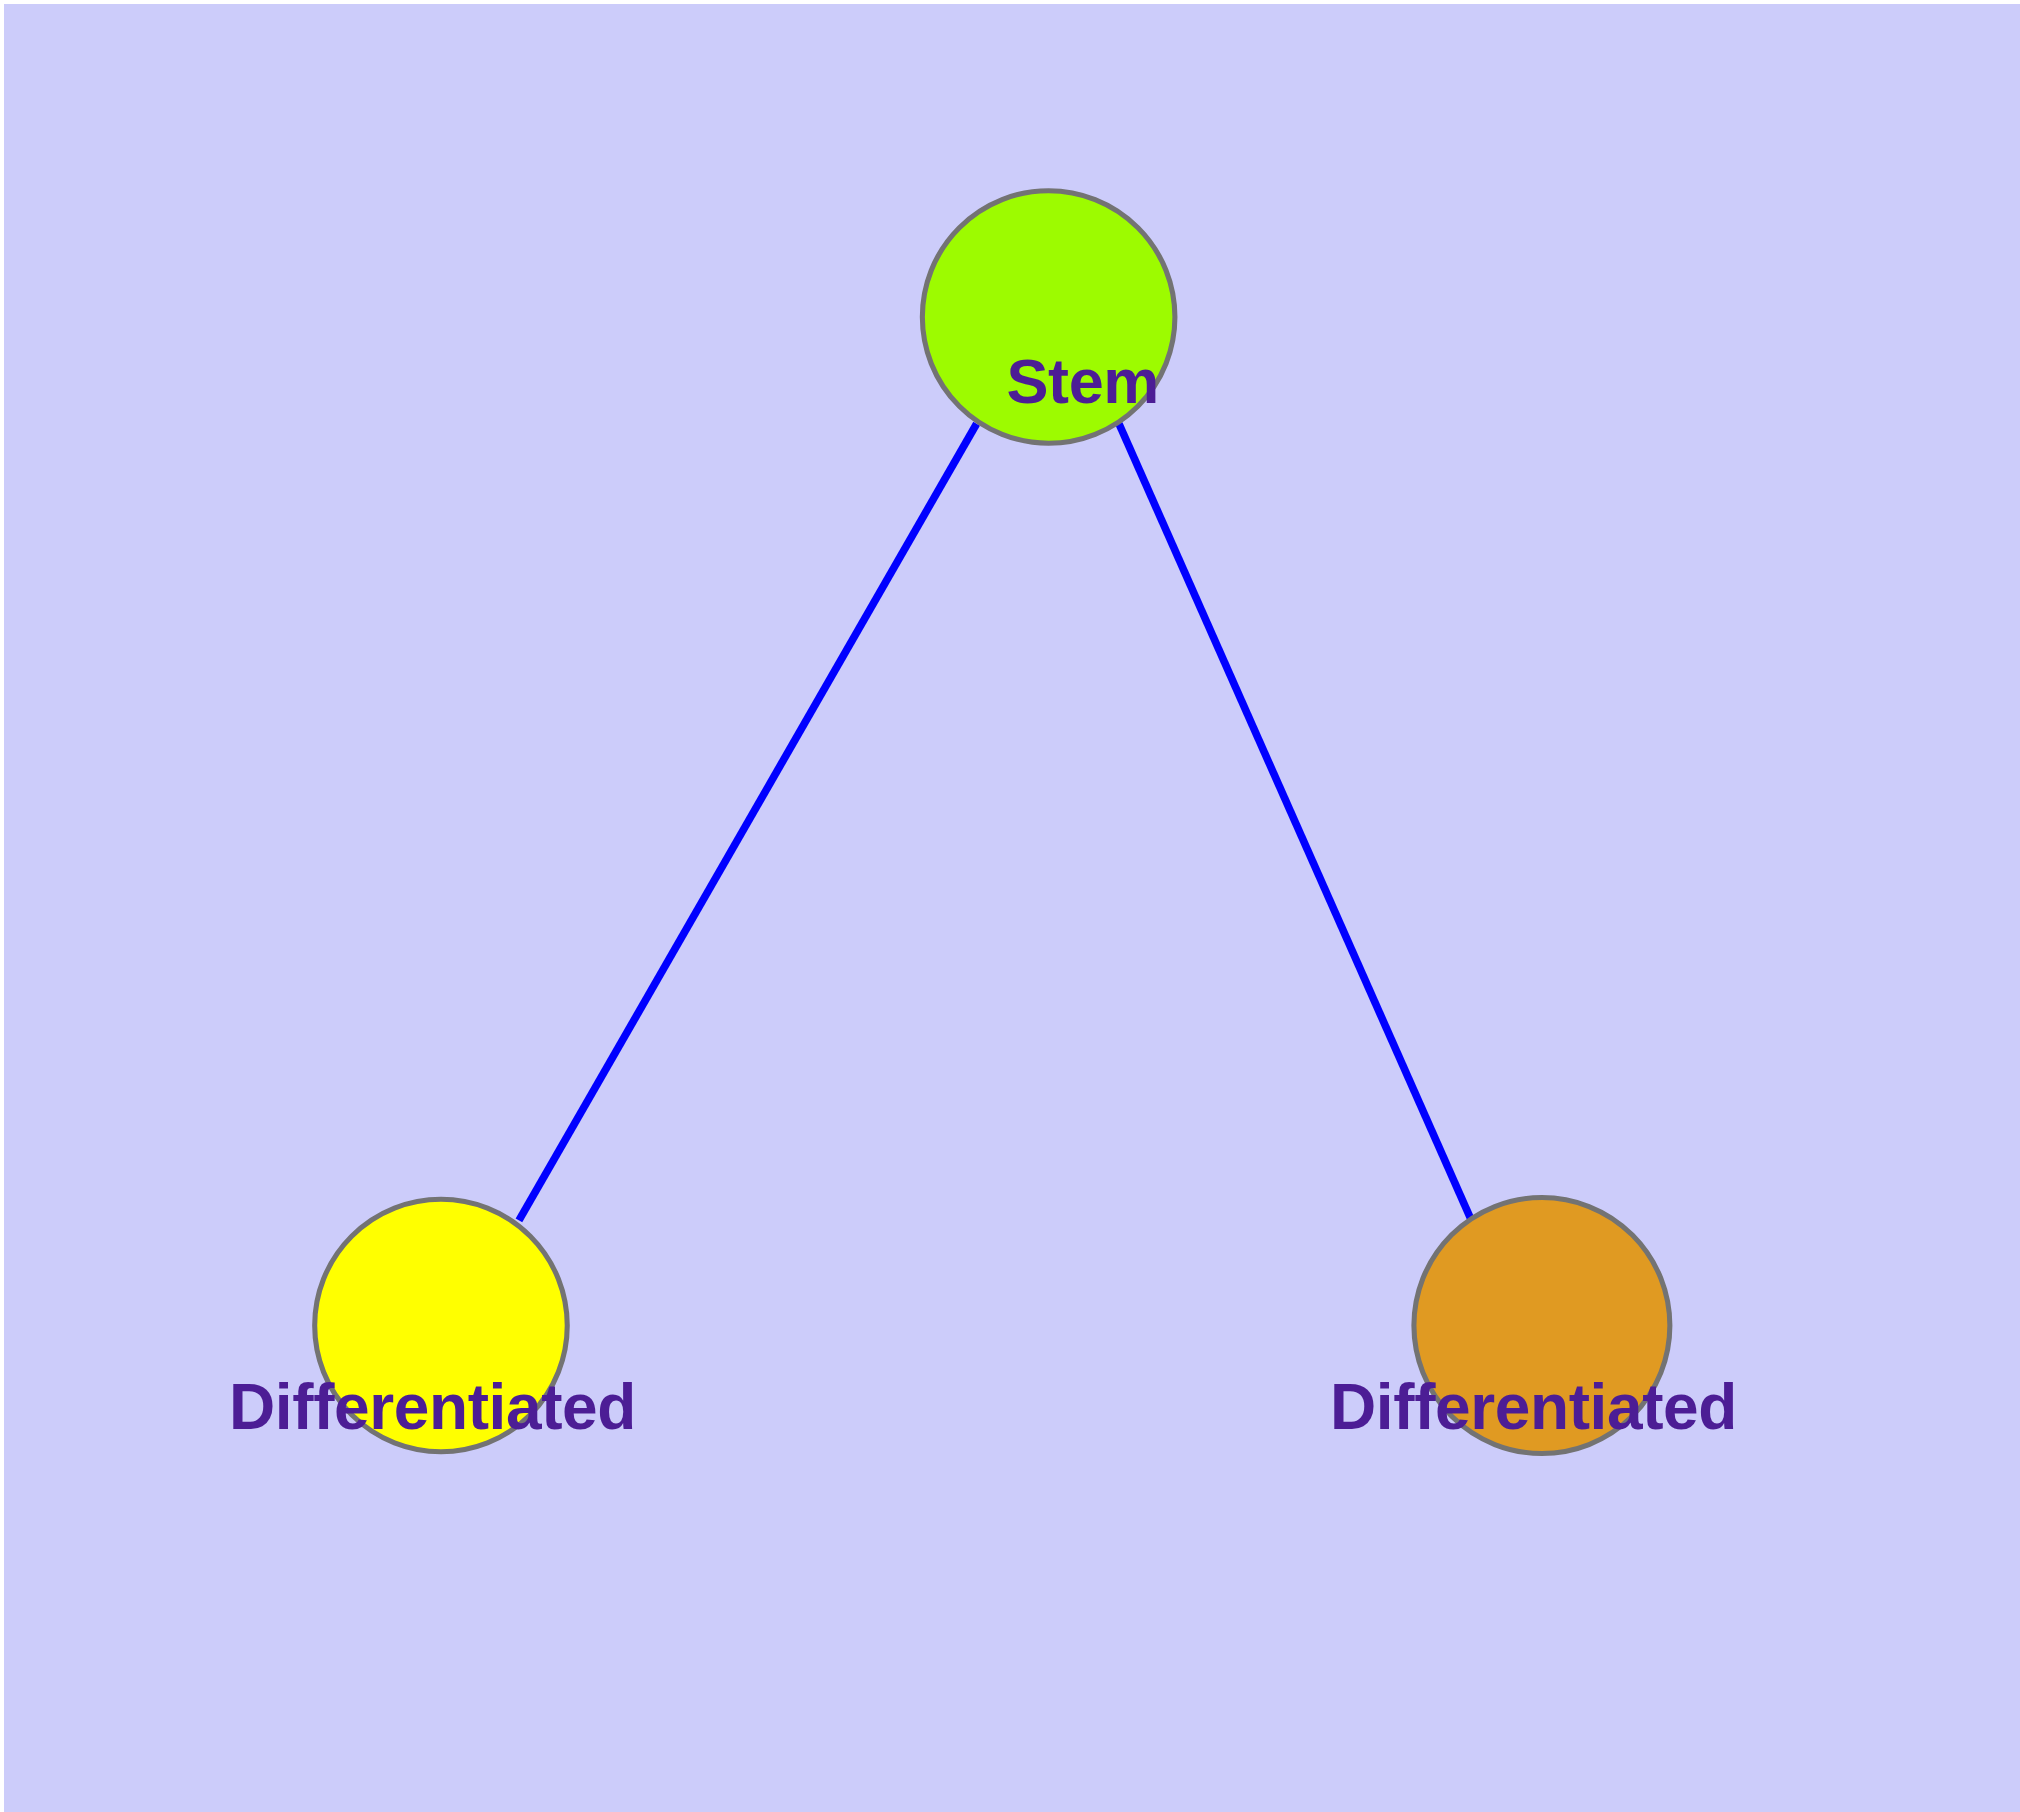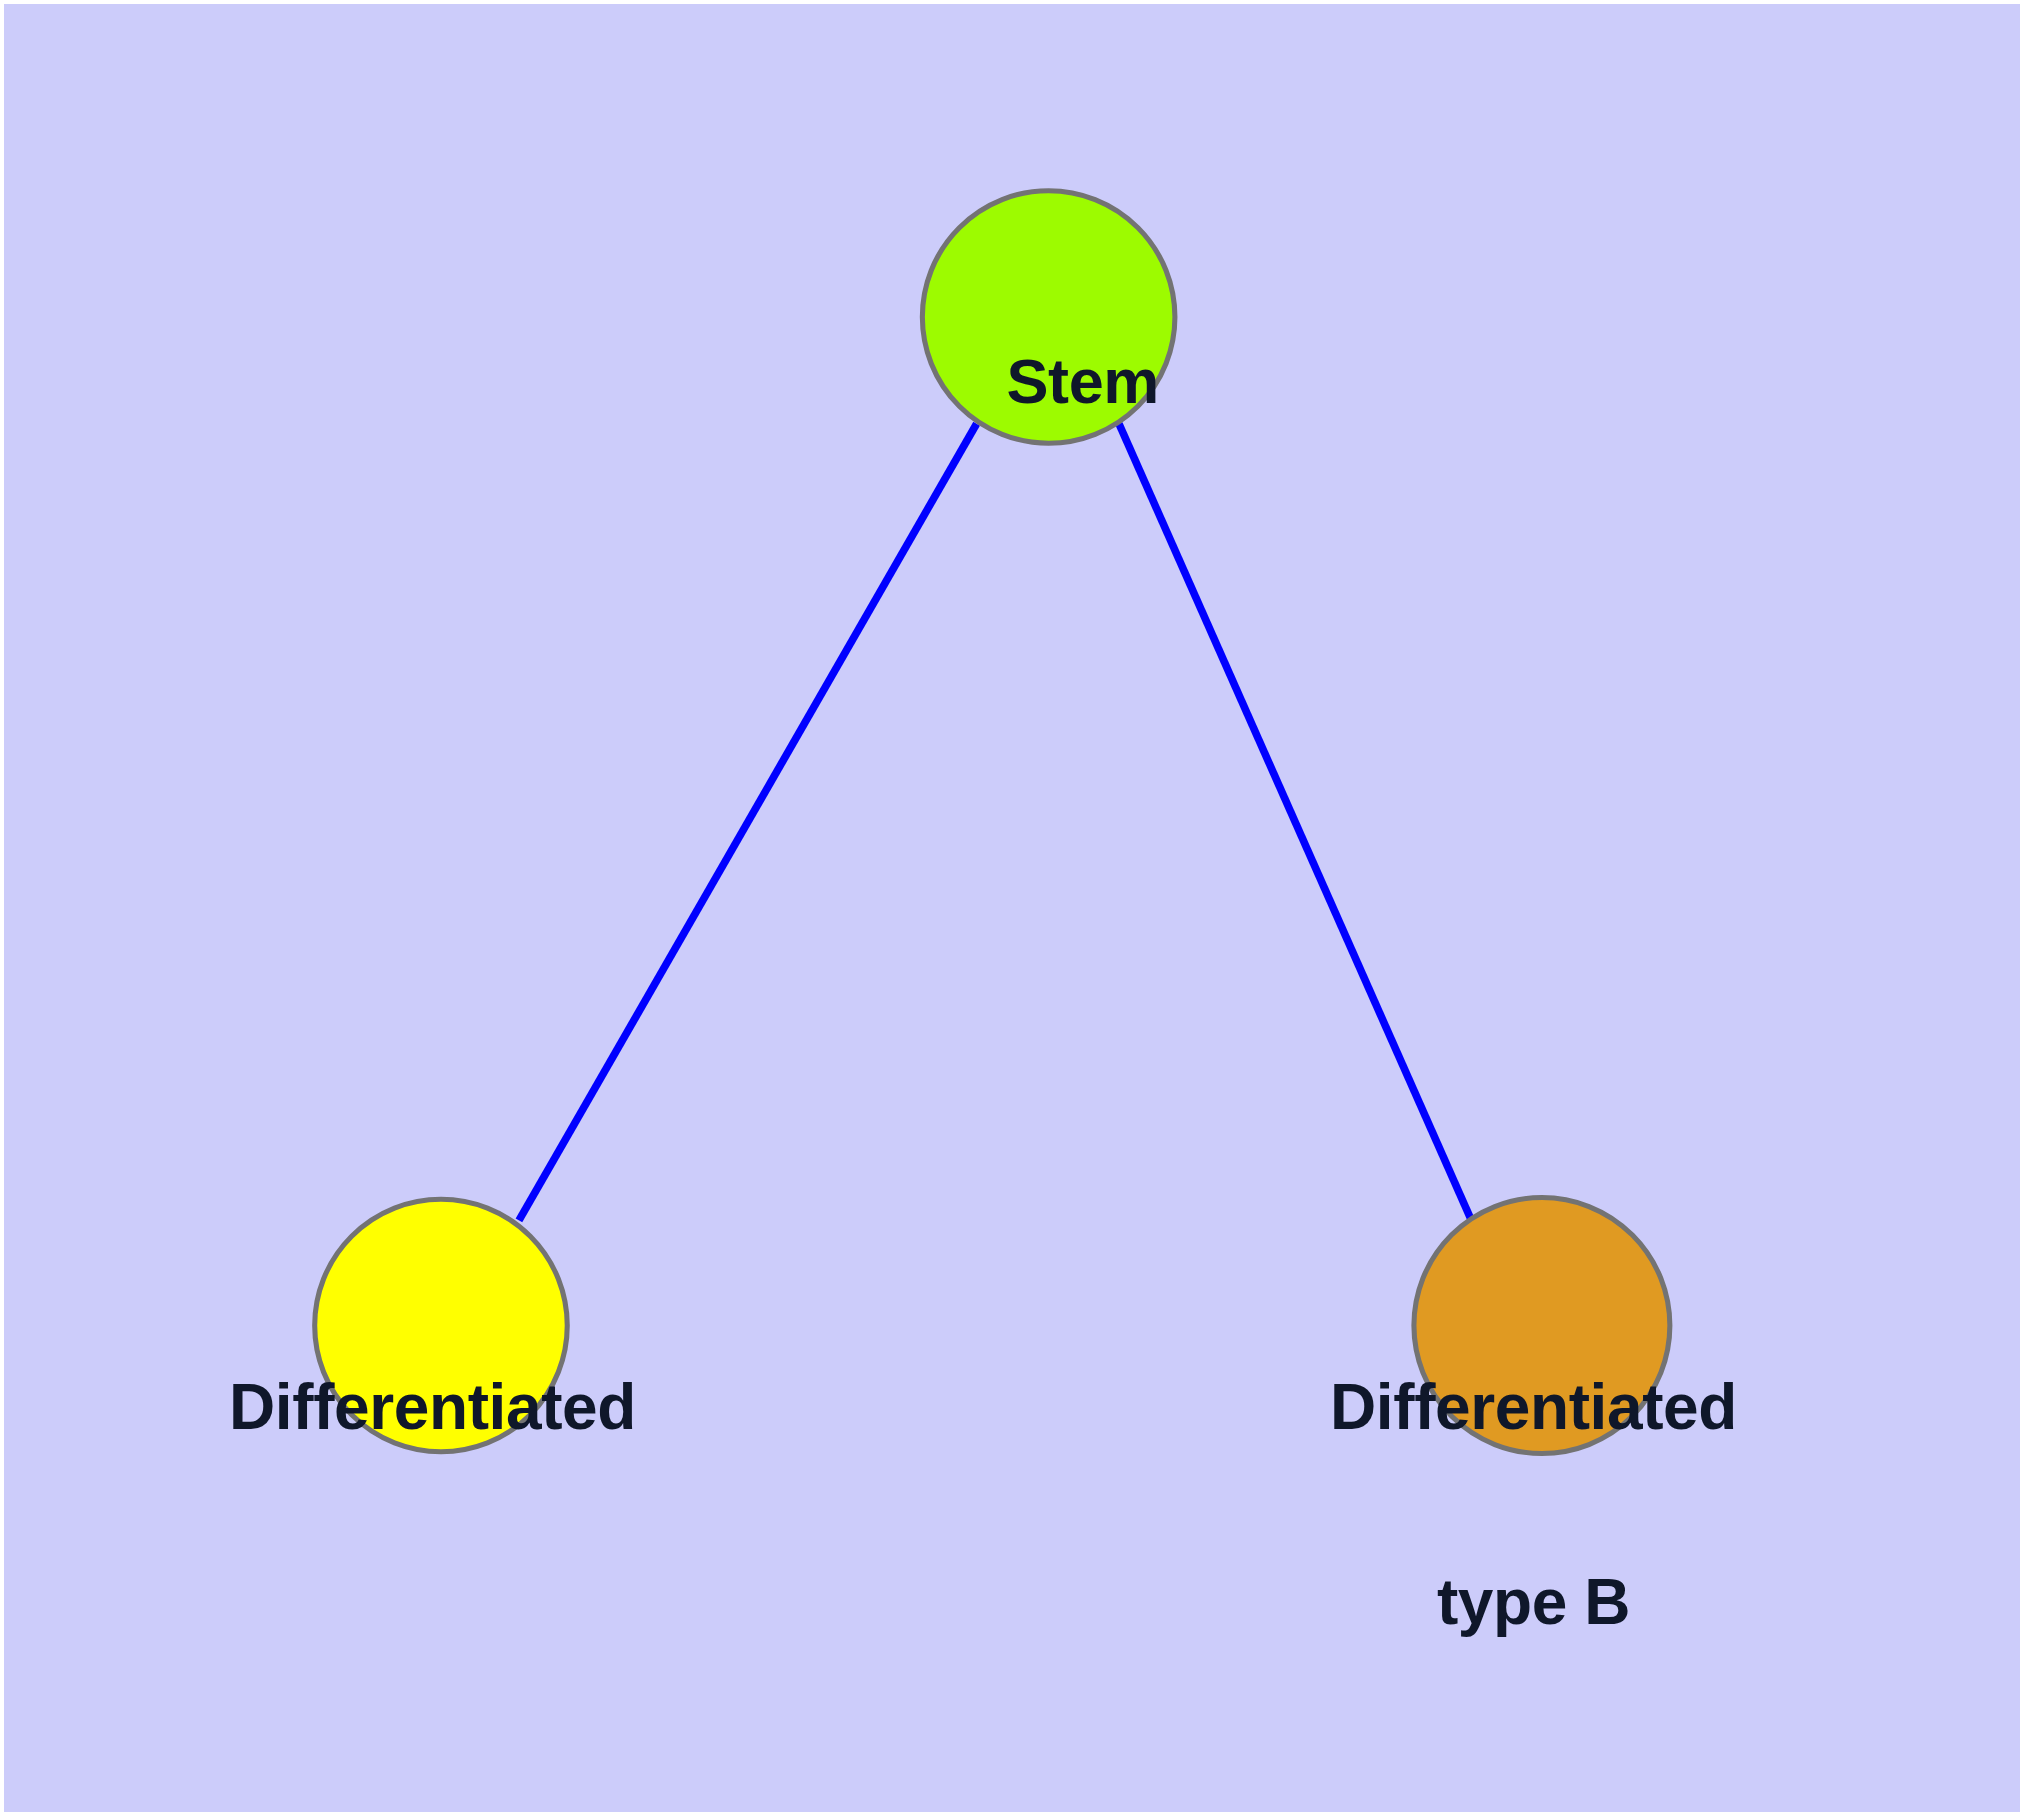--- a/index.html
+++ b/index.html
@@ -26,21 +26,21 @@
   #graph-svg {
     position: absolute;
     left: 0;
     top: 0;
     width: 2021px;
     height: 1812px;
   }
   .node-label {
     position: absolute;
     text-align: center;
-    color: #0f172a;
+    color: #4c1d95;
     font-weight: bold;
     line-height: 1.02;
     white-space: pre;
     letter-spacing: -0.4px;
     pointer-events: none;
   }
   #label-stem {
     font-size: 63px;
     left: 794px;
     top: 285px;
@@ -83,17 +83,16 @@
   <div class="node-label" id="label-stem">
     <span>Stem</span>
   </div>
 
   <div class="node-label" id="label-diff-a">
     <div>Differentiated</div>
   </div>
 
   <div class="node-label" id="label-diff-b">
     <div>Differentiated</div>
-    <div>type B</div>
   </div>
 
 </div>
 
 
 </body></html>

